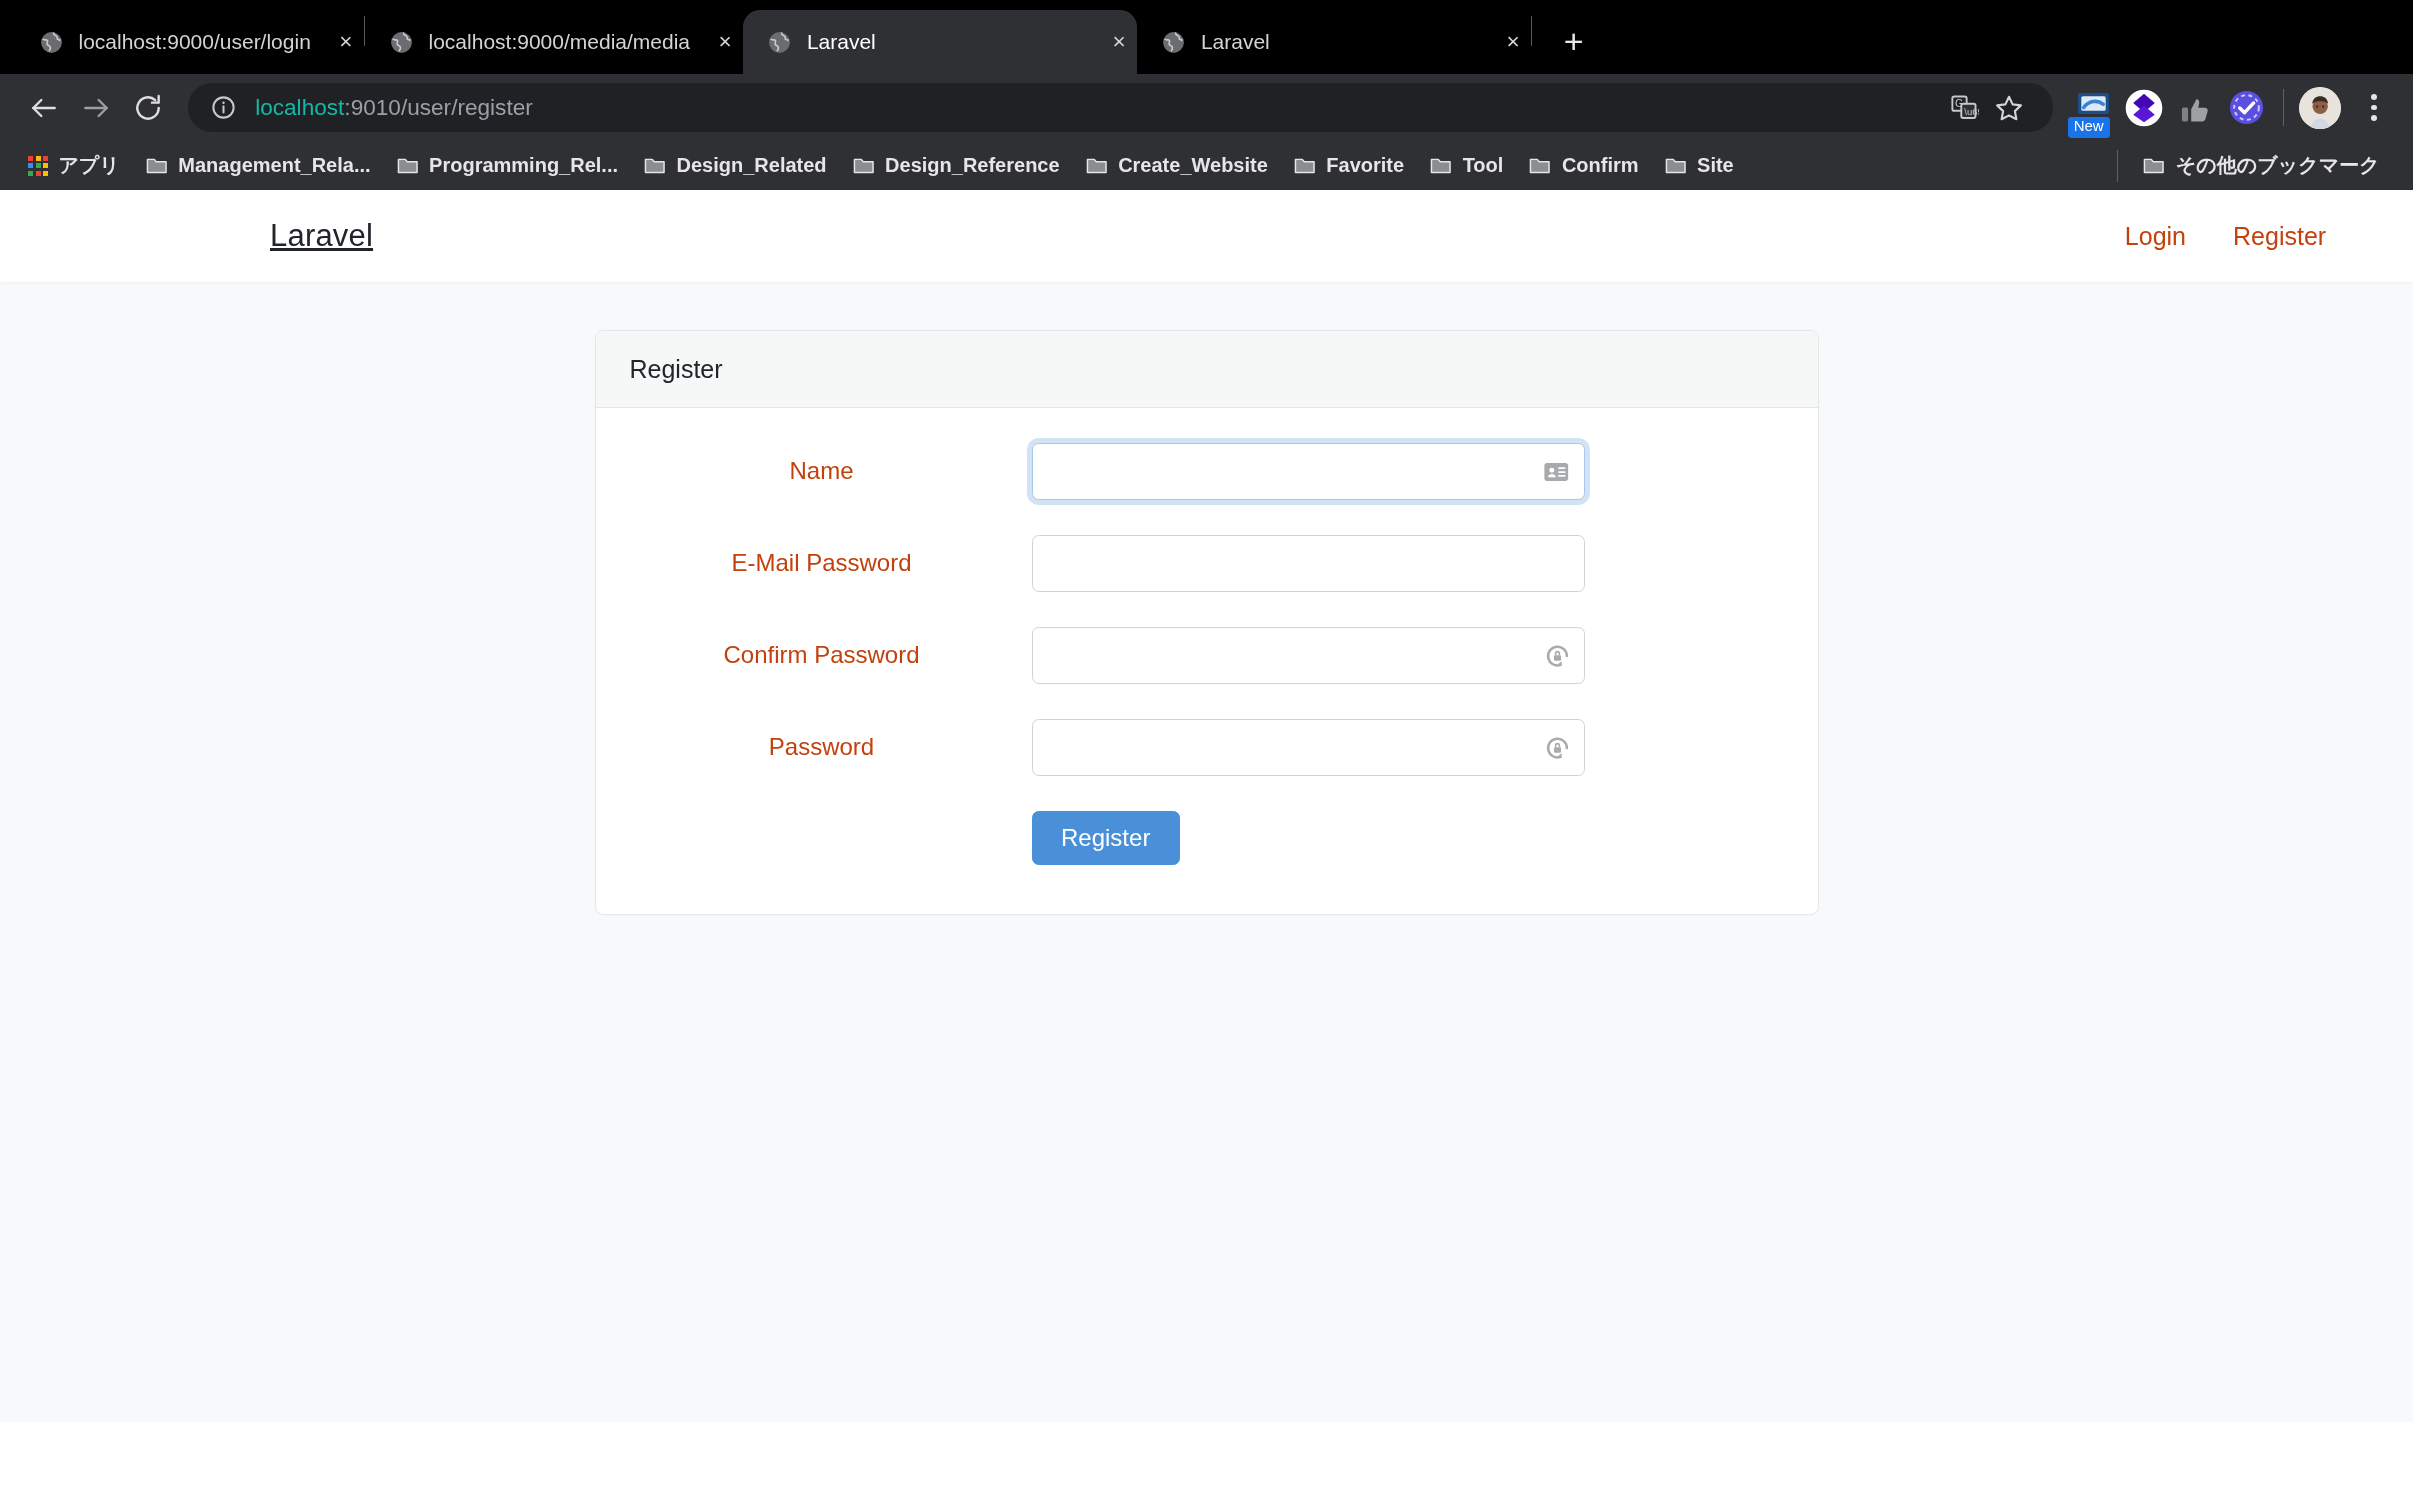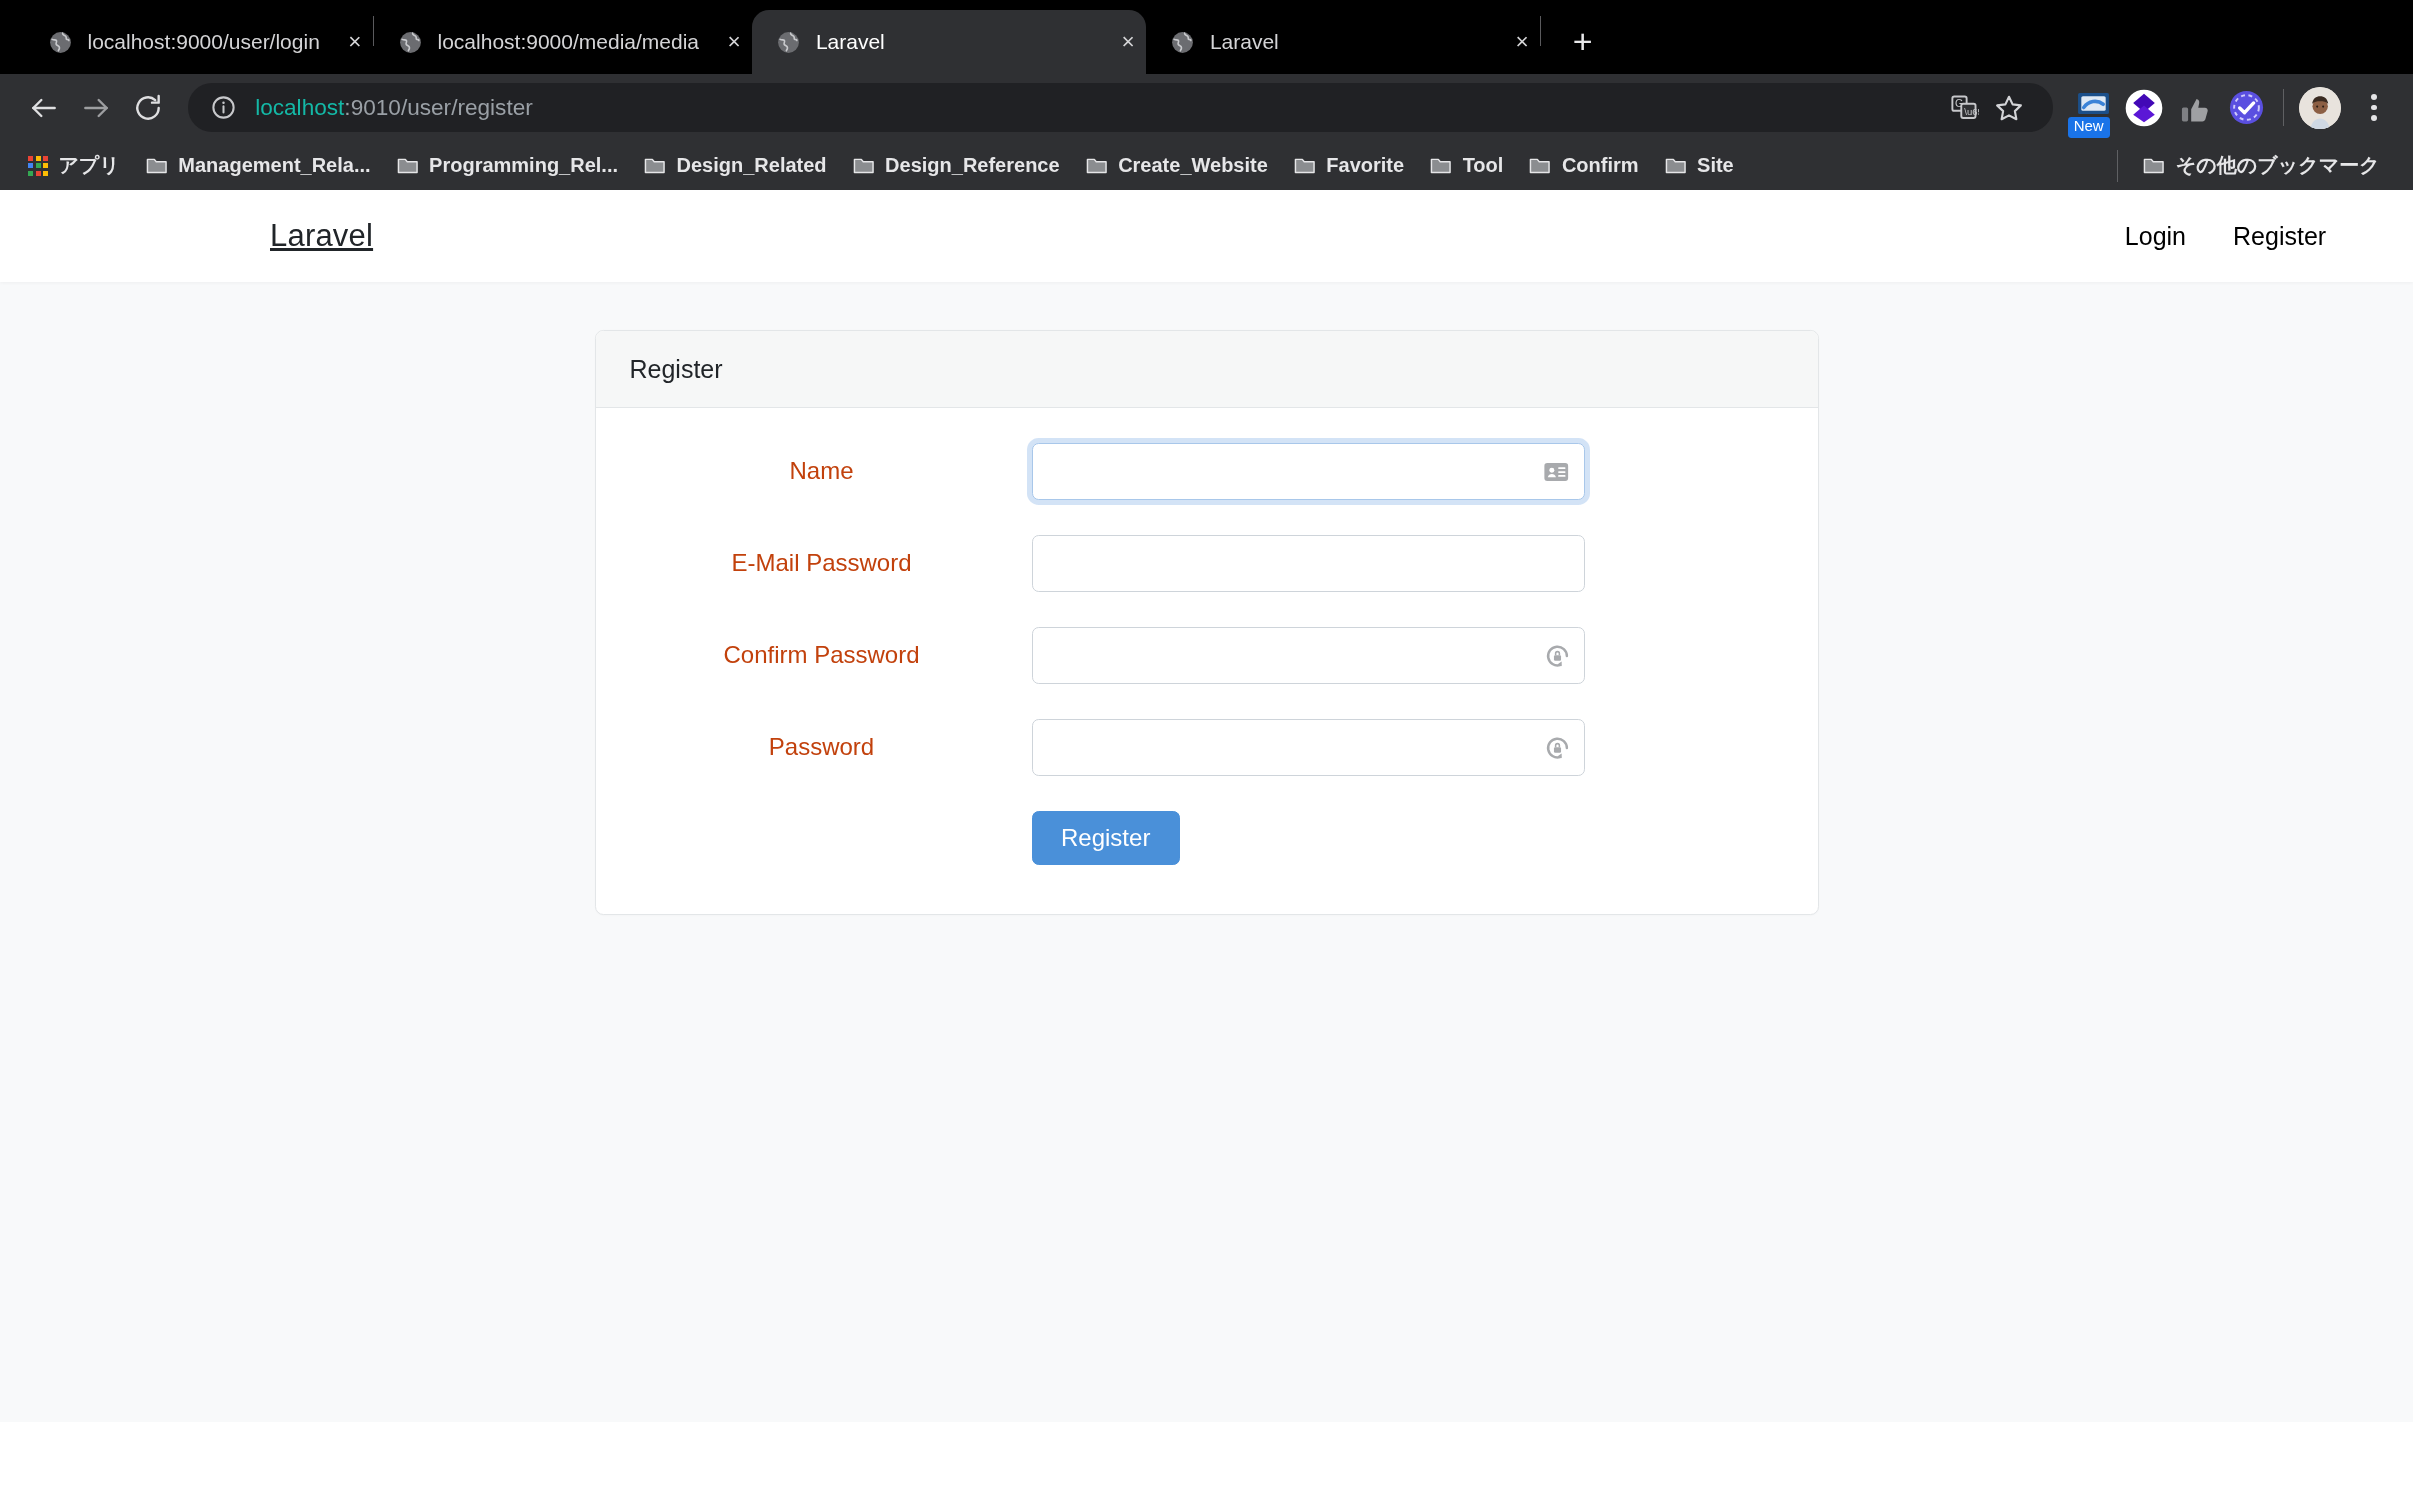--- a/index.html
+++ b/index.html
@@ -12,21 +12,21 @@
 
   
   .browser { width: 2413px; background: #000000; }
 
   
   .tabstrip {
     height: 74px;
     background: #000000;
     display: flex;
     align-items: flex-end;
-    padding-left: 24px;
+    padding-left: 15px;
     position: relative;
   }
   .tab {
     height: 64px;
     display: flex;
     align-items: center;
     position: relative;
     border-top-left-radius: 17px;
     border-top-right-radius: 17px;
     padding: 0 11.7px 0 23.5px;
@@ -158,21 +158,21 @@
   .navbar-brand {
     font-size: 31px;
     color: #212529;
     margin-left: 270px;
     font-weight: 400;
     letter-spacing: 0.2px;
   }
   .navbar-nav { margin-left: auto; display: flex; align-items: center; gap: 0; margin-right: 13.4px;}
   .nav-link {
     font-size: 25px;
-    color: #000000;
+    color: #c2410c;
     padding: 0 23.5px;
     text-decoration: none;
   }
 
   .content { padding-top: 48px; display: flex; justify-content: center; }
 
   .card {
     width: 1224px;
     background: #ffffff;
     border: 0.8px solid #e3e6e8;

